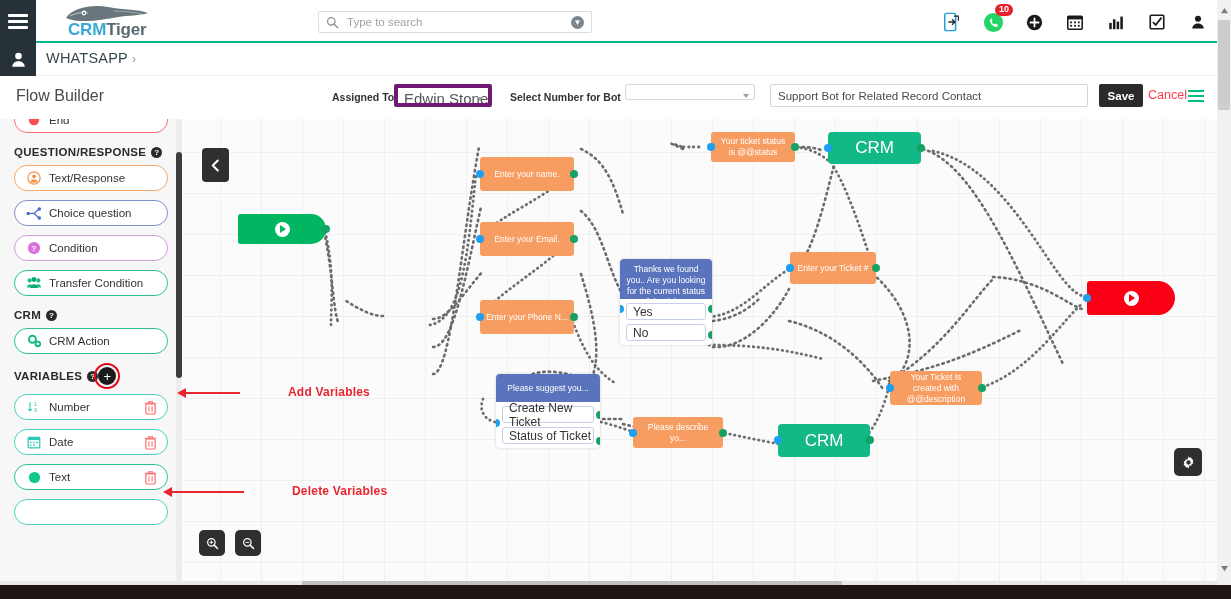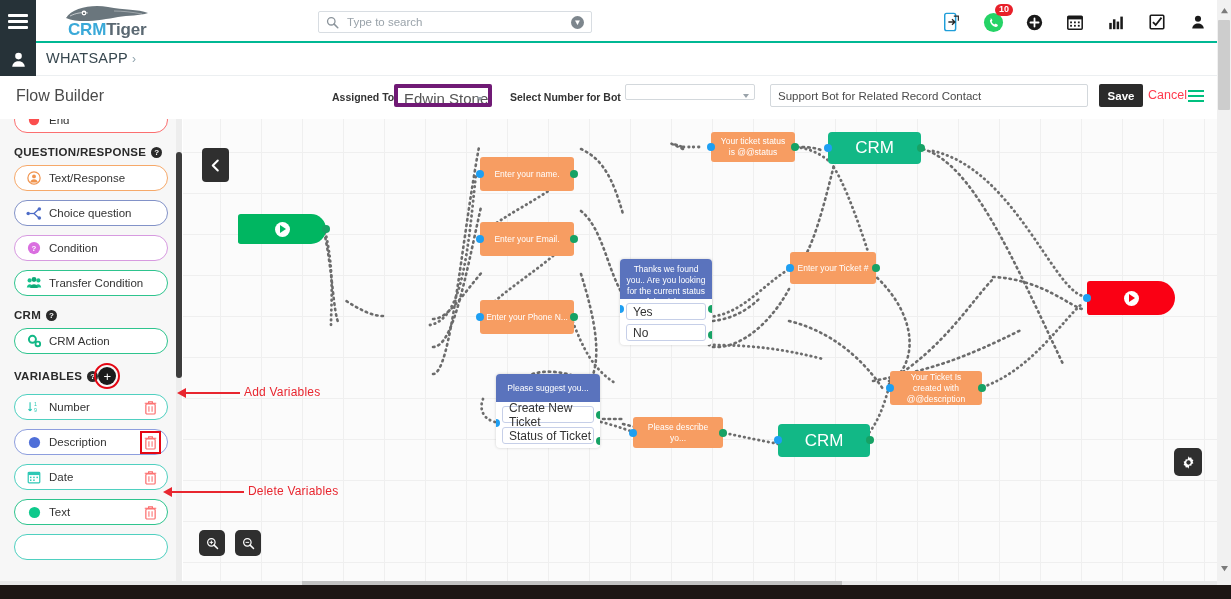--- a/index.html
+++ b/index.html
@@ -288,22 +288,23 @@
     border-top: 4px solid transparent; border-bottom: 4px solid transparent;
     margin-left: 2px;
   }
   .end-node .play-glyph::after { border-left-color: #fa0014; }
   .port { position: absolute; width: 8px; height: 8px; border-radius: 50%; }
   .port-in  { background: #1e9ff2; }
   .port-out { background: #16a265; }
 
   
   .annot-label {
-    position: absolute; color: #e8262f; font-size: 12px; font-weight: normal;
+    position: absolute; color: #e8262f; font-size: 12px; font-weight: bold;
     letter-spacing: .2px;
+    margin-left: 44px;
   }
   .annot-line { position: absolute; height: 2px; background: #e8262f; }
   .annot-head {
     position: absolute; width: 0; height: 0;
     border-top: 5px solid transparent; border-bottom: 5px solid transparent;
     border-right: 9px solid #e8262f;
   }
 
   
   #taskbar {
@@ -550,35 +551,20 @@
       <span class="trash">
         <svg viewBox="0 0 14 16" width="13" height="15">
           <rect x="2" y="4" width="10" height="11" rx="1.2" fill="none" stroke="#fb6b6b" stroke-width="1.3"></rect>
           <path d="M.8 3.4h12.4M5 3.4V1.8h4v1.6" stroke="#fb6b6b" stroke-width="1.3" fill="none"></path>
           <path d="M5.3 6.6v6M8.7 6.6v6" stroke="#fb6b6b" stroke-width="1.1"></path>
         </svg>
       </span>
     </div>
 
 
-    <div class="pitem bor-indigo">
-      <span class="ico">
-        <svg viewBox="0 0 14 14" width="13" height="13">
-            <circle cx="7" cy="7" r="6" fill="#4f6fd8"></circle>
-          </svg>
-      </span>
-      <span class="lbl">Description</span>
-      <span class="trash hl-box">
-        <svg viewBox="0 0 14 16" width="13" height="15">
-          <rect x="2" y="4" width="10" height="11" rx="1.2" fill="none" stroke="#fb6b6b" stroke-width="1.3"></rect>
-          <path d="M.8 3.4h12.4M5 3.4V1.8h4v1.6" stroke="#fb6b6b" stroke-width="1.3" fill="none"></path>
-          <path d="M5.3 6.6v6M8.7 6.6v6" stroke="#fb6b6b" stroke-width="1.1"></path>
-        </svg>
-      </span>
-    </div>
 
     <div class="pitem bor-teal">
       <span class="ico">
         <svg viewBox="0 0 16 16" width="14" height="14">
           <rect x="1.4" y="2.6" width="13.2" height="12" rx="1" fill="none" stroke="#2ec8b5" stroke-width="1.4"></rect>
           <rect x="1.4" y="2.6" width="13.2" height="3.2" fill="#2ec8b5"></rect>
           <g fill="#2ec8b5">
               <rect x="3.4" y="7.6" width="1.7" height="1.7"></rect>
               <rect x="7.1" y="7.6" width="1.7" height="1.7"></rect>
               <rect x="10.8" y="7.6" width="1.7" height="1.7"></rect>

